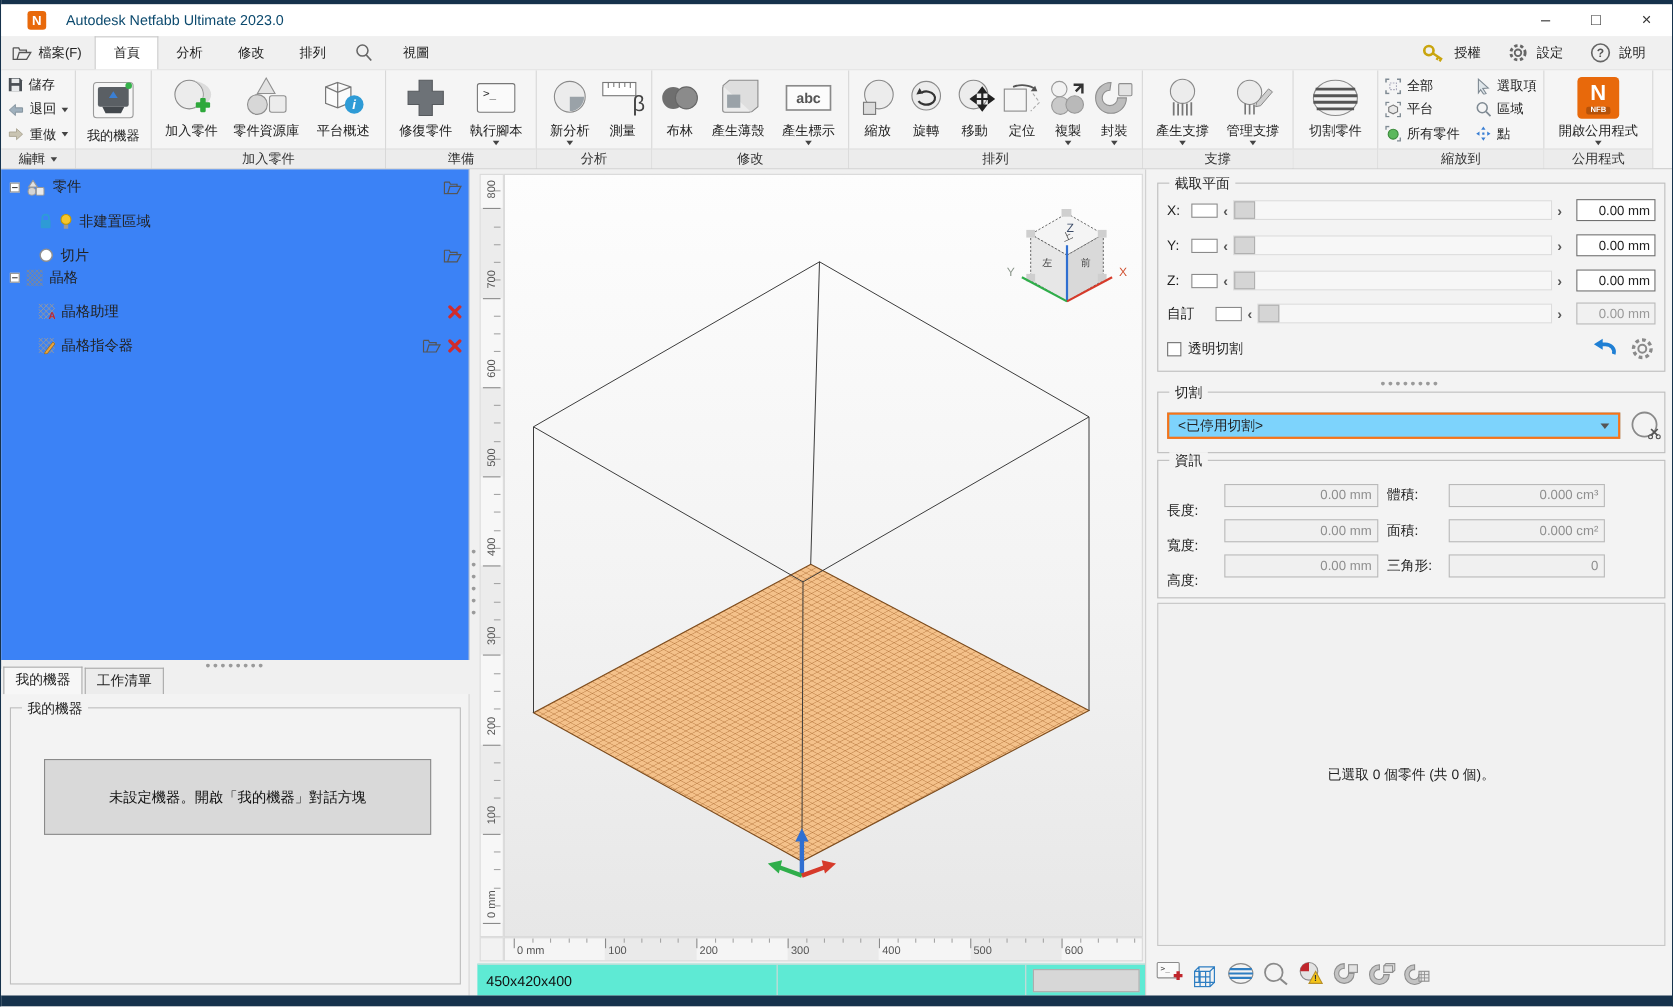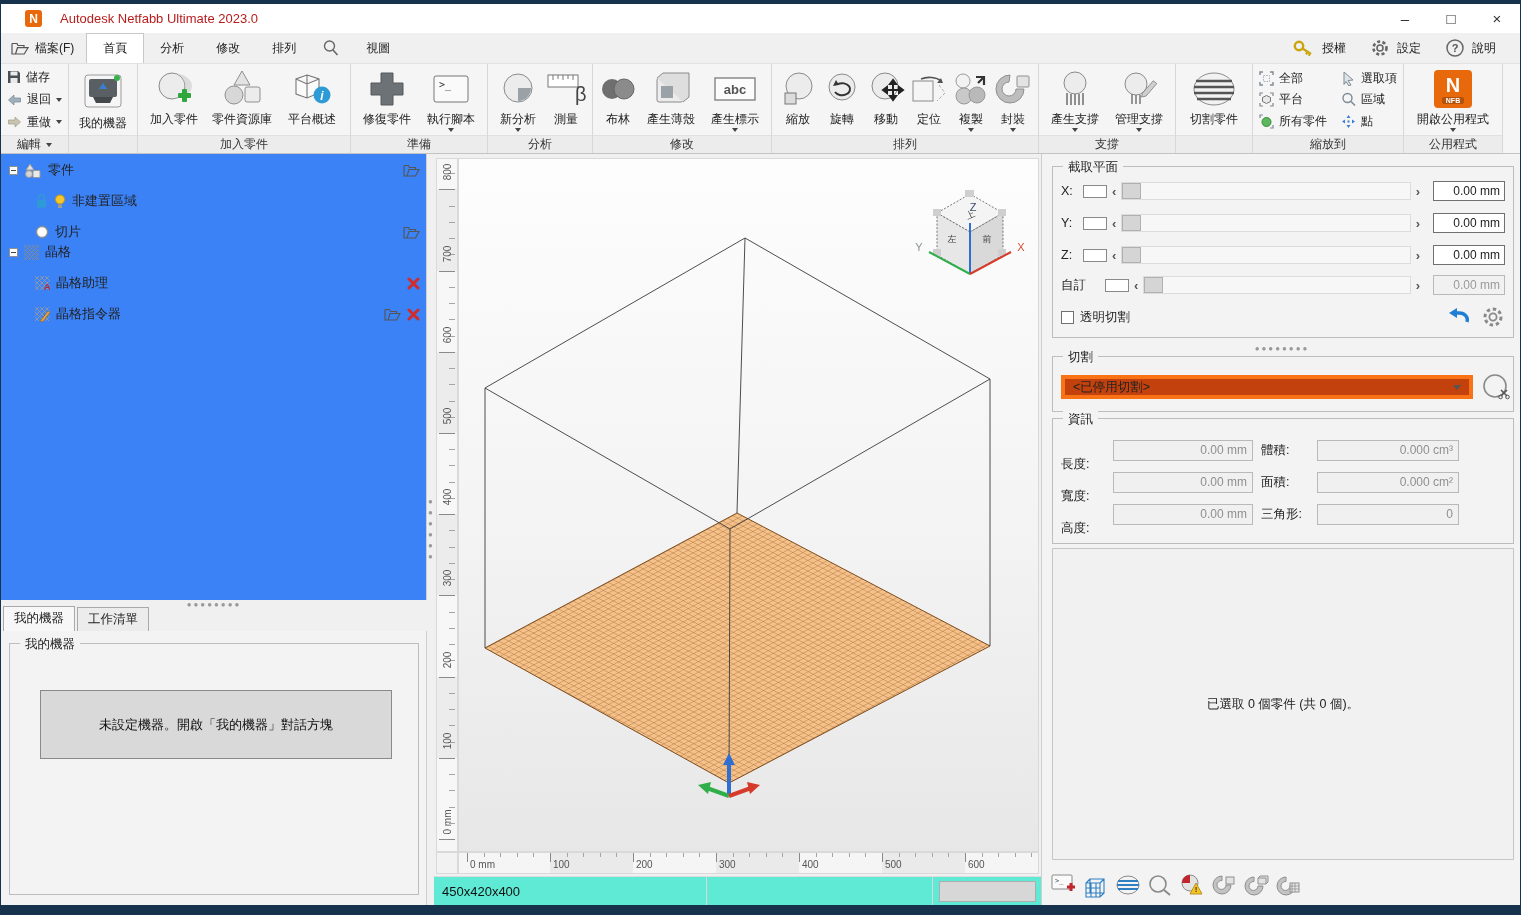--- a/index.html
+++ b/index.html
@@ -3,21 +3,21 @@
 <meta charset="utf-8">
 <style>
   * { margin:0; padding:0; box-sizing:border-box; }
   html,body { width:1521px; height:915px; overflow:hidden; }
   body { font-family:"Liberation Sans","DejaVu Sans",sans-serif; font-size:12px; color:#222; background:#f0f0f0; position:relative; border-left:1px solid #16324c; border-right:1px solid #16324c; }
 
   
   #topstrip { position:absolute; left:0; top:0; width:100%; height:4px; background:#16324c; }
   #titlebar { position:absolute; left:0; top:4px; width:100%; height:29px; background:#ffffff; display:flex; align-items:center; }
   #app-icon { width:17px; height:17px; margin-left:24px; background:#e8690b; border-radius:3px; color:#fff; font-weight:bold; font-size:12px; display:flex; align-items:center; justify-content:center; }
-  #title-text { margin-left:18px; font-size:13px; color:#b91c1c; }
+  #title-text { margin-left:18px; font-size:13px; color:#0c4a6e; }
   #win-controls { margin-left:auto; display:flex; }
   .winbtn { width:46px; height:28px; display:flex; align-items:center; justify-content:center; font-size:15px; color:#333; }
 
   #menubar { position:absolute; left:0; top:33px; width:100%; height:31px; background:#f0f0f0; display:flex; align-items:stretch; border-bottom:1px solid #e2e2e2; }
   .menu-file { display:flex; align-items:center; gap:6px; padding:0 12px 0 10px; color:#222; }
   .mtab { display:flex; align-items:center; padding:0 16px; color:#222; }
   .mtab.active { background:#fff; border:1px solid #c8c8c8; border-bottom:none; position:relative; z-index:3; }
   .menu-search { display:flex; align-items:center; padding:0 10px; }
   #menubar-right { margin-left:auto; display:flex; align-items:center; gap:4px; padding-right:14px; }
   .mr-item { display:flex; align-items:center; gap:7px; padding:0 10px; }
@@ -97,21 +97,21 @@
   .arrow-ch { color:#555; font-size:13px; font-weight:bold; padding:0 5px; line-height:1; }
   .slider { flex:1; height:18px; background:#f7f7f7; border:1px solid #dcdcdc; position:relative; }
   .slider .handle { position:absolute; left:0; top:0; width:19px; height:16px; background:#d5d5d5; border:1px solid #b0b0b0; }
   .numfield { width:72px; height:20px; background:#fff; border:1px solid #707070; font-size:12px; text-align:right; padding:0 4px; display:flex; align-items:center; justify-content:flex-end; margin-left:8px; flex:none; }
   .numfield.disabled { background:#f1f1f1; border-color:#b9b9b9; color:#9a9a9a; }
   .cp-bottom { position:absolute; left:8px; right:8px; bottom:8px; height:24px; display:flex; align-items:center; }
   .checklabel { display:flex; align-items:center; gap:6px; font-size:12.5px;text-align:center; }
   .cbox-sq { width:13px; height:13px; border:1px solid #707070; background:#fff; flex:none; }
   #rp-dots { position:absolute; left:0; top:190px; width:100%; text-align:center; color:#9a9a9a; font-size:8px; letter-spacing:2px; }
   #cutting-box { position:absolute; left:10px; top:202px; width:462px; height:56px; }
-  #cut-dropdown { position:absolute; left:8px; top:18px; width:412px; height:24px; background:#c2410c; border:4px solid #f97316; display:flex; align-items:center; padding:0 8px; font-size:12.5px; }
+  #cut-dropdown { position:absolute; left:8px; top:18px; width:412px; height:24px; background:#7dd3fc; border:2px solid #f97316; display:flex; align-items:center; padding:0 8px; font-size:12.5px; }
   #cut-dropdown .dd-caret { margin-left:auto; width:0; height:0; border-left:4px solid transparent; border-right:4px solid transparent; border-top:5px solid #555; }
   #scissors-btn { position:absolute; right:2px; top:15px; }
   #info-box { position:absolute; left:10px; top:264px; width:462px; height:126px; }
   .info-row { position:absolute; left:8px; right:8px; height:22px; display:flex; align-items:center; }
   .info-label { width:52px; font-size:12.5px;margin-top:28px; }
   .info-field { height:21px; background:#f0f0f0; border:1px solid #b9b9b9; color:#8f8f8f; font-size:12px; display:flex; align-items:center; justify-content:flex-end; padding:0 5px; }
   .inf-w1 { width:140px; }
   .inf-w2 { width:142px; }
   .info-label2 { width:56px; font-size:12.5px; margin-left:8px; }
   #selection-box { position:absolute; left:10px; top:394px; width:462px; height:312px; background:#f1f1f1; border:1px solid #c6c6c6; display:flex; align-items:center; justify-content:center; }

